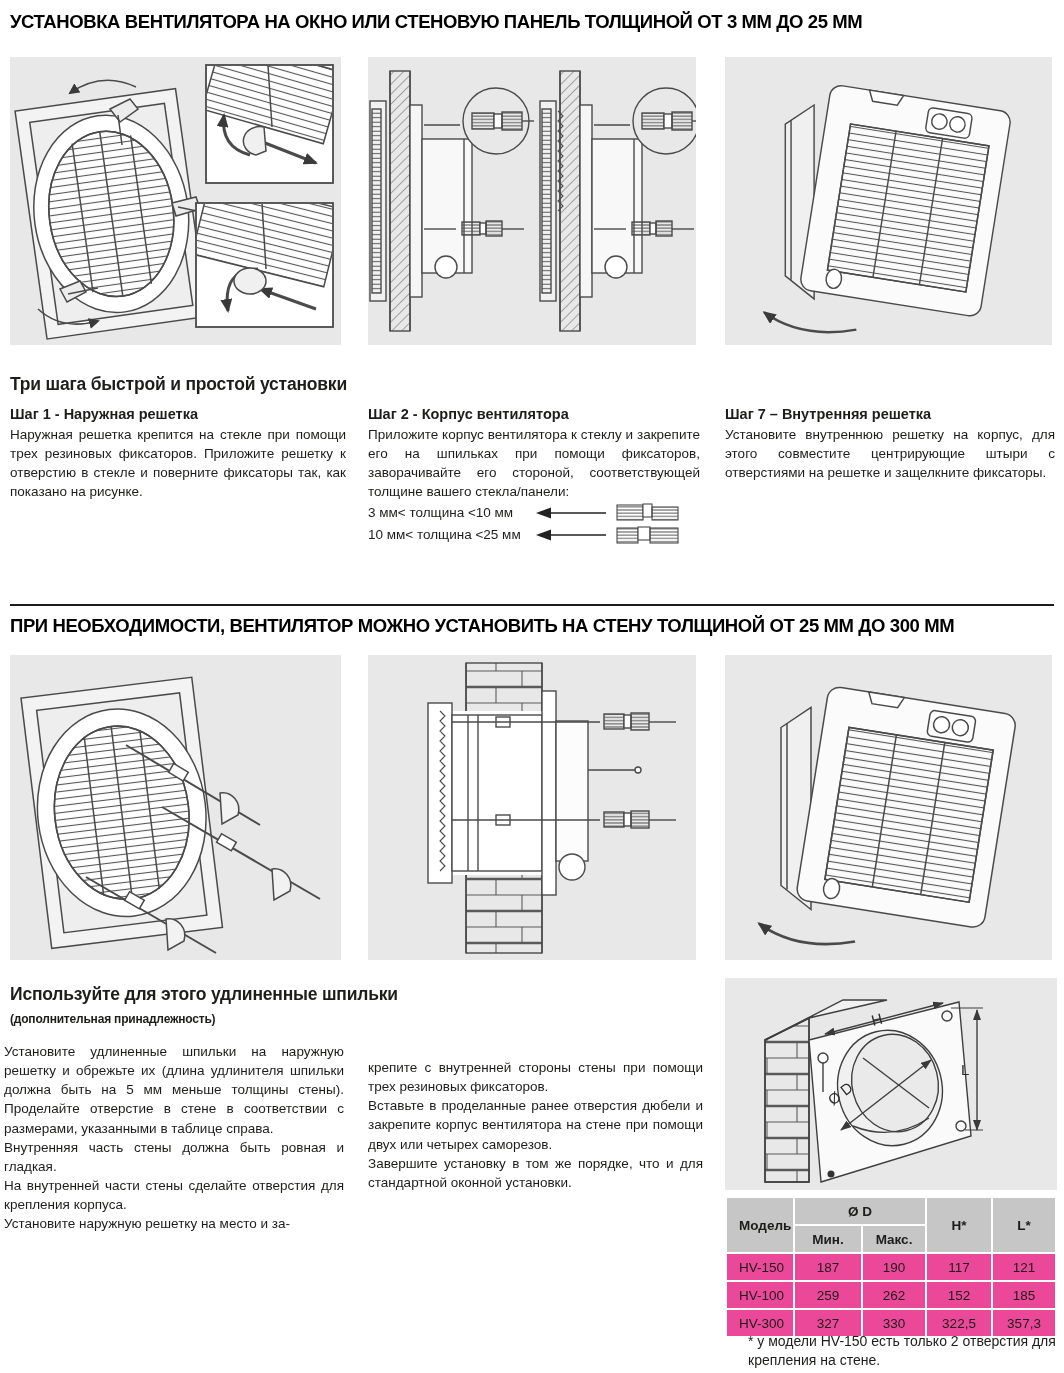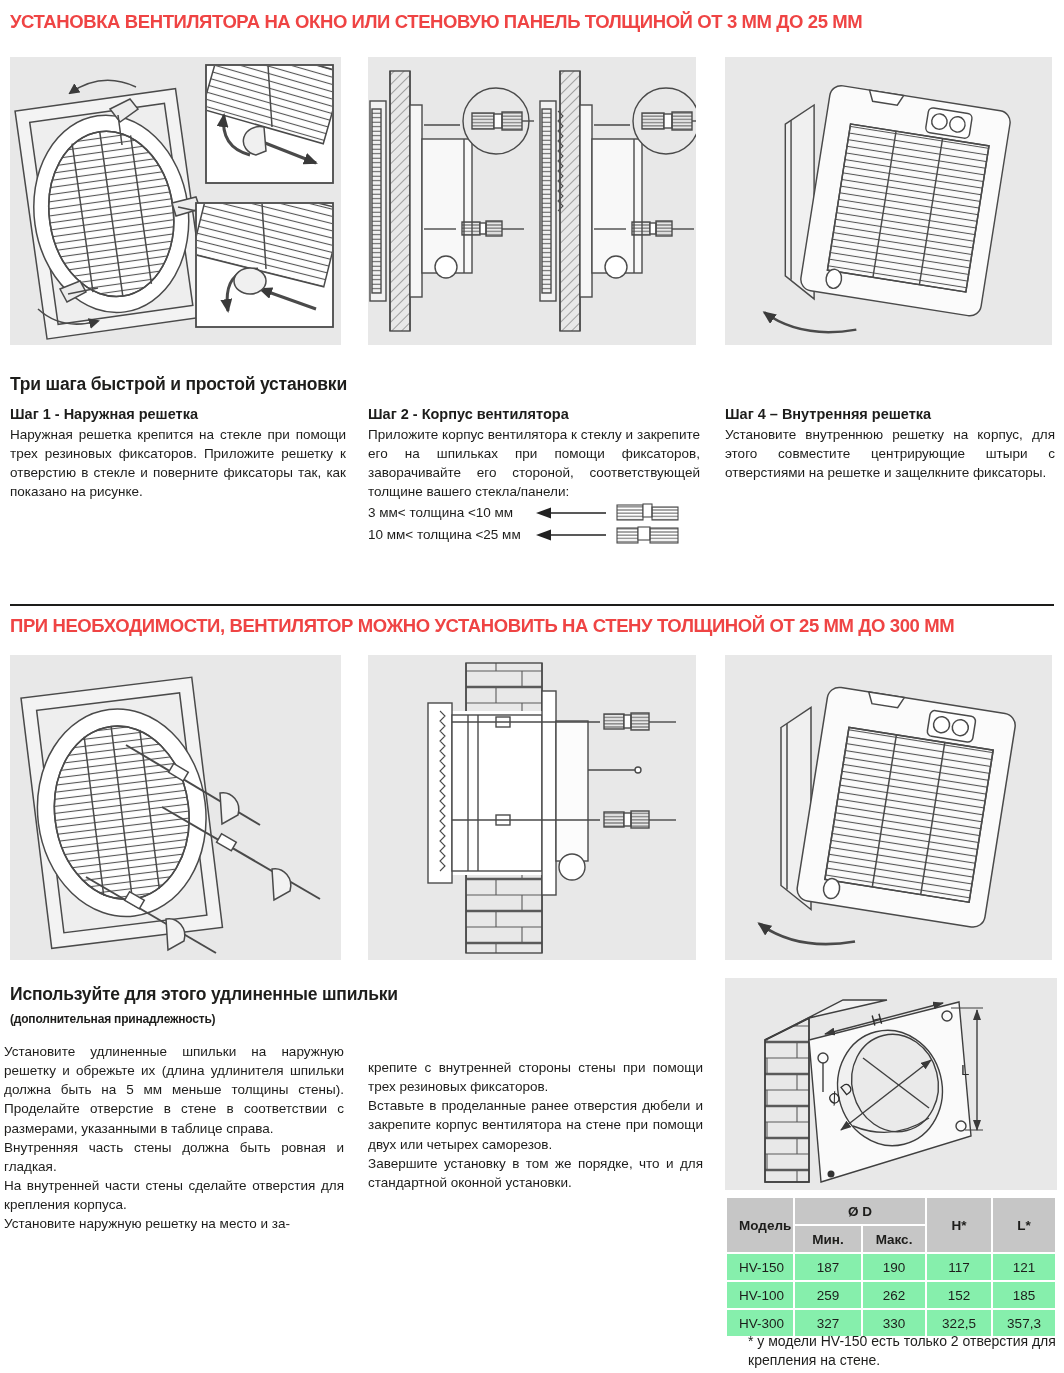--- a/index.html
+++ b/index.html
@@ -3,39 +3,39 @@
 <meta charset="utf-8">
 <style>
   html,body{margin:0;padding:0;background:#ffffff;}
   #page{
     position:relative;width:1064px;height:1373px;background:#ffffff;
     font-family:"Liberation Sans",sans-serif;color:#1d1d1b;overflow:hidden;
   }
   .abs{position:absolute;}
   .h1{
     font-size:18.5px;font-weight:700;letter-spacing:-0.4px;line-height:1.1;
-    color:#ef4444;white-space:nowrap;
+    color:#000000;white-space:nowrap;
   }
   .panel{position:absolute;background:#e8e8e8;}
   .panel svg{display:block;width:100%;height:100%;}
   .subhead{font-size:17.5px;font-weight:700;letter-spacing:-0.2px;}
   .subnote{font-size:12px;font-weight:700;letter-spacing:-0.2px;}
   .step-heading{font-size:14.5px;font-weight:700;margin:0 0 3px 0;}
   .body-text{font-size:13.5px;line-height:1.42;text-align:justify;margin:0 0 0 0;}
   .body-text + .body-text{margin-top:0;}
   .thick-row{display:flex;align-items:center;}
   .thick-label{font-size:13.5px;white-space:nowrap;width:168px;}
   .thick-arrow{margin:0 8px 0 0;}
   .rule{position:absolute;height:2px;background:#1d1d1b;}
   .spec-table{
     border-collapse:separate;border-spacing:2px;width:332px;
     font-size:13.5px;table-layout:fixed;
   }
   .spec-table td{
-    background:#86efac;text-align:center;height:24px;padding:1px 3px;
+    background:#ec4899;text-align:center;height:24px;padding:1px 3px;
     vertical-align:middle;
   }
   .spec-table td.hdr{background:#c6c6c6;font-weight:700;font-size:13.5px;}
   .spec-table td.model-cell{text-align:left;padding-left:12px;}
   .footnote{font-size:14px;line-height:1.35;margin-left:23px;}
   svg text{font-family:"Liberation Sans",sans-serif;}
 </style>
 </head>
 <body>
 
@@ -213,21 +213,21 @@
         <g stroke="#4a4a4a" stroke-width="1.1">
           <rect x="1" y="4" width="21" height="15" fill="url(#pRibs)"></rect>
           <rect x="22" y="3" width="12" height="13" fill="#ffffff"></rect>
           <rect x="34" y="4" width="28" height="15" fill="url(#pRibs)"></rect>
         </g>
       </svg>
     </div>
   </div>
 
   <div class="abs" style="left:725px;top:406px;width:330px;">
-    <h3 class="step-heading">Шаг 4 – Внутренняя решетка</h3>
+    <h3 class="step-heading">Шаг 7 – Внутренняя решетка</h3>
     <p class="body-text">Установите внутреннюю решетку на корпус, для этого совместите центрирующие штыри с отверстиями на решетке и защелкните фиксаторы.</p>
   </div>
 
   <div class="rule" style="left:10px;top:604px;width:1044px;"></div>
 
   <div class="abs h1" style="left:10px;top:616px;width:1044px;">ПРИ НЕОБХОДИМОСТИ, ВЕНТИЛЯТОР МОЖНО УСТАНОВИТЬ НА СТЕНУ ТОЛЩИНОЙ ОТ 25 ММ ДО 300 ММ</div>
 
   <div class="panel" style="left:10px;top:655px;width:331px;height:305px;">
     <svg viewBox="0 0 331 305">
       <g fill="none" stroke="#4a4a4a" stroke-width="1.5">

